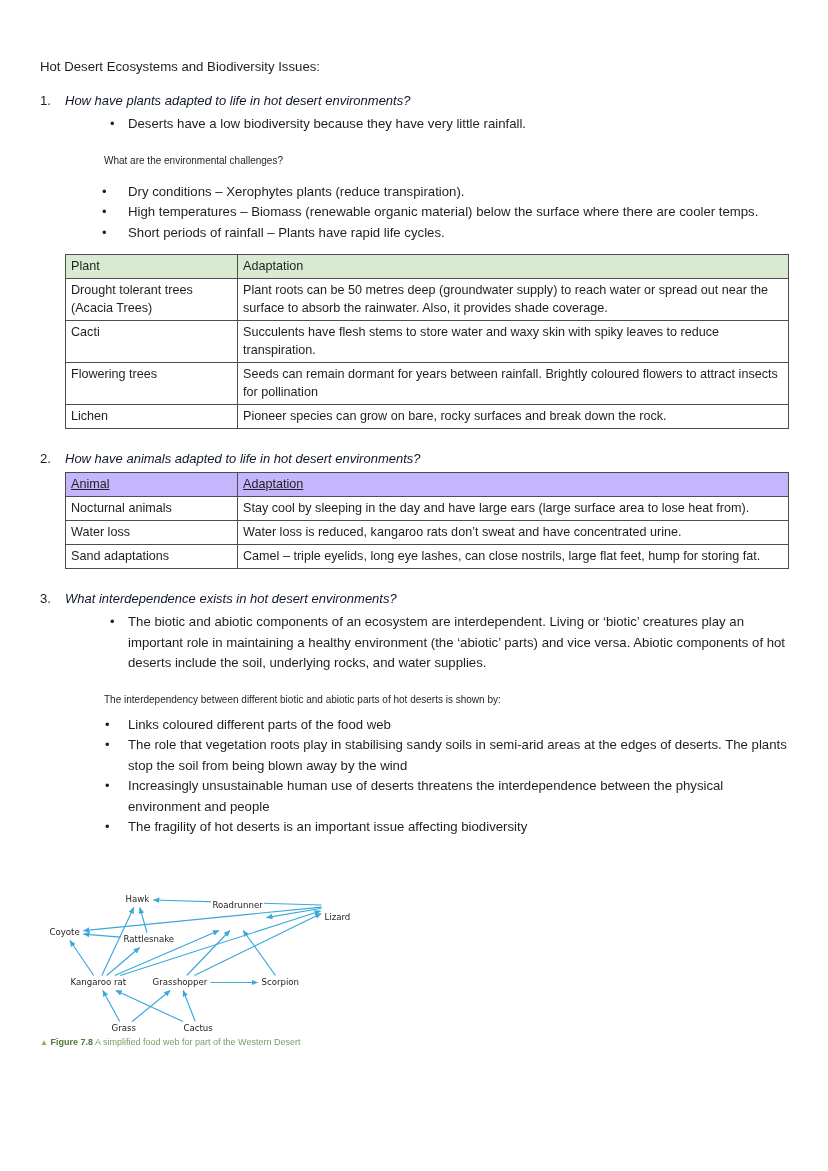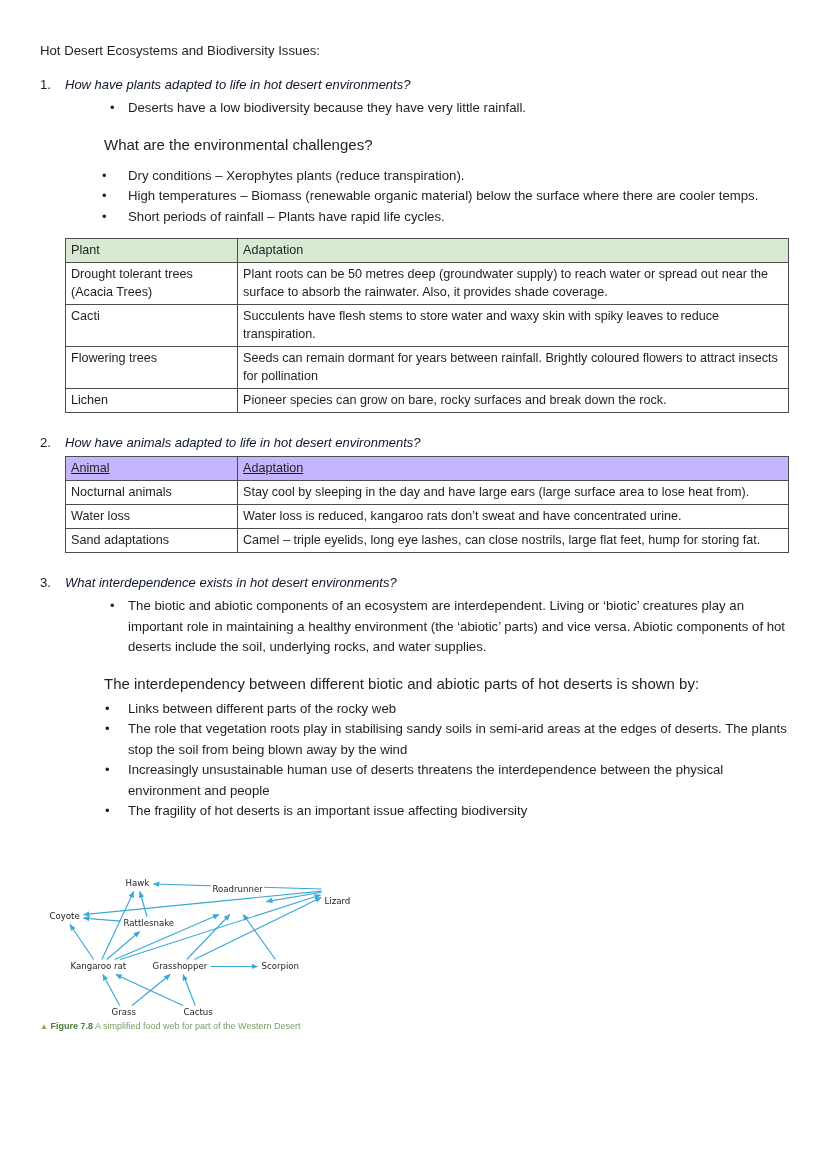--- a/index.html
+++ b/index.html
@@ -10,21 +10,21 @@
     background: #ffffff;
     font-family: "Liberation Sans", sans-serif;
     color: #1a1a1a;
     position: relative;
     overflow: hidden;
   }
   .page {
     position: absolute;
     left: 0; top: 0;
     width: 828px; height: 1171px;
-    padding: 36px 38px 0 40px;
+    padding: 52px 38px 0 40px;
   }
   .doc-title {
     font-size: 13.2px;
     line-height: 17px;
     margin: 6px 0 16px 0;
     color: #1f1f1f;
   }
   
   .qrow {
     display: flex;
@@ -61,21 +61,21 @@
     line-height: 20.5px;
   }
   .bullets li .btxt { flex: 1 1 auto; }
   .bullets.indent-deep { margin-left: 70px; }
   .bullets.indent-deep li .dot { width: 18px; }
   .bullets.indent-mid { margin-left: 65px; }
   .bullets.indent-shallow { margin-left: 62px; }
   .bullets.indent-shallow li .dot { width: 26px; }
 
   .sub-para {
-    font-size: 15px;
+    font-size: 10px;
     line-height: 20px;
     color: #1f1f1f;
     margin-left: 64px;
   }
   .gap-sm { height: 11px; }
   .gap-md { height: 16px; }
   .gap-lg { height: 20px; }
 
   
   table.adapt {
@@ -246,21 +246,21 @@
       <span class="dot">•</span>
       <span class="btxt">The biotic and abiotic components of an ecosystem are interdependent. Living or ‘biotic’ creatures play an important role in maintaining a healthy environment (the ‘abiotic’ parts) and vice versa. Abiotic components of hot deserts include the soil, underlying rocks, and water supplies.</span>
     </li>
   </ul>
   <div class="gap-md"></div>
   <div class="sub-para">The interdependency between different biotic and abiotic parts of hot deserts is shown by:</div>
   <div style="height:5px"></div>
   <ul class="bullets indent-mid">
     <li>
       <span class="dot">•</span>
-      <span class="btxt">Links between different parts of the rocky web</span>
+      <span class="btxt">Links coloured different parts of the food web</span>
     </li>
     <li>
       <span class="dot">•</span>
       <span class="btxt">The role that vegetation roots play in stabilising sandy soils in semi-arid areas at the edges of deserts. The plants stop the soil from being blown away by the wind</span>
     </li>
     <li>
       <span class="dot">•</span>
       <span class="btxt">Increasingly unsustainable human use of deserts threatens the interdependence between the physical environment and people</span>
     </li>
     <li>

